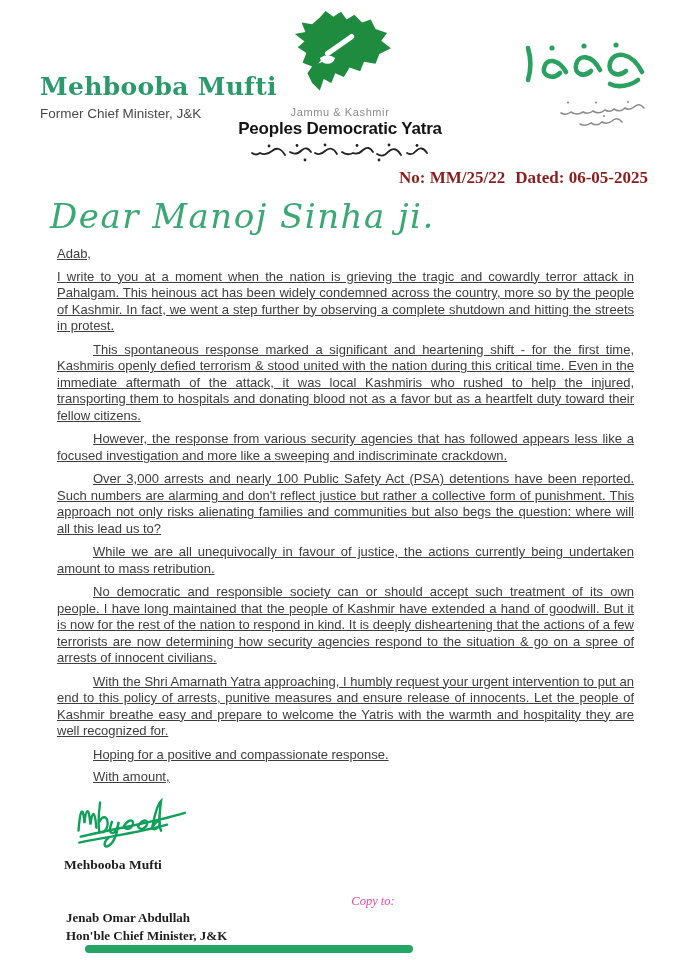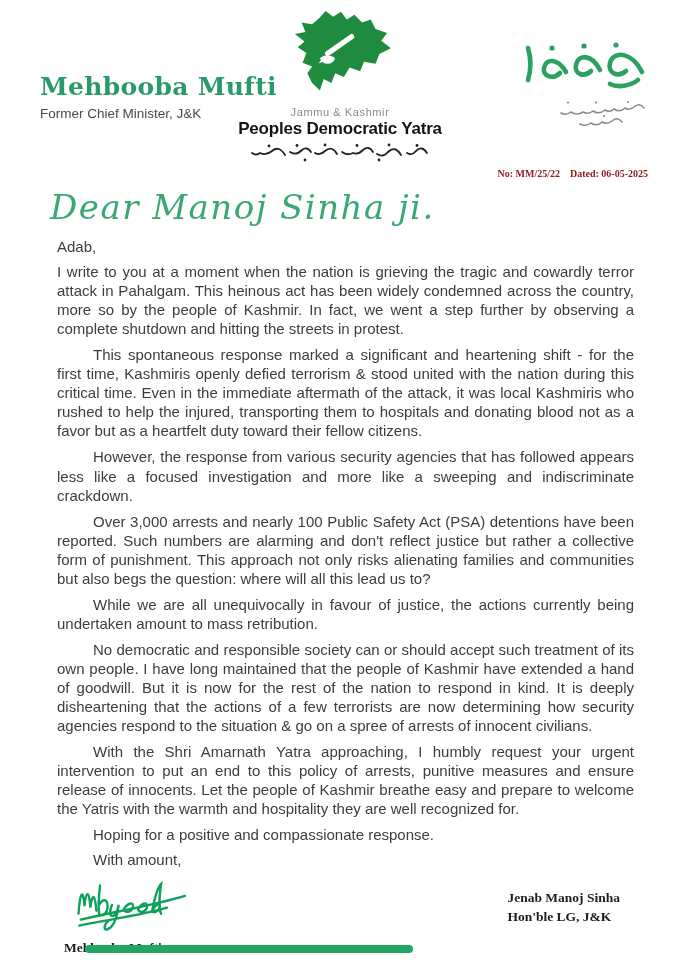--- a/index.html
+++ b/index.html
@@ -31,36 +31,36 @@
   }
   .party-urdu { margin-top:4px; }
 
   .calligraphy { position:absolute; right:32px; top:40px; text-align:right; }
   .calligraphy .sub { margin-top:4px; }
 
   
   .ref-line {
     text-align:right; padding-right:32px; margin-top:2px;
     font-family:"Liberation Serif", serif; font-weight:700;
-    font-size:10px; color:#8c1c1c;
+    font-size:17px; color:#8c1c1c;
   }
   .ref-line .gap { display:inline-block; width:10px; }
 
   
   .greeting {
     margin:8px 0 6px 50px;
     font-family:"DejaVu Serif", serif; font-style:italic;
     font-size:34px; color:#3aa873; letter-spacing:1.5px;
   }
 
   
   .body { margin:10px 46px 0 57px; color:#3d3d3d; }
   .body p {
-    font-size:15px; line-height:1.27; text-align:justify;
-    margin:0 0 7px 0; text-indent:36px;
+    font-size:13px; line-height:1.27; text-align:justify;
+    margin:0 0 7px 0; text-indent:36px;text-decoration:underline;
   }
   .body p.no-indent { text-indent:0; }
   .body p.short { text-align:left; margin-bottom:6px; }
 
   
   .sig-row { display:flex; justify-content:space-between; margin:2px 60px 0 58px; }
   .sig-name, .recipient {
     font-family:"Liberation Serif", serif; font-weight:700;
     font-size:13.5px; color:#1d1d1d; line-height:1.35;
   }
@@ -189,24 +189,20 @@
           <path d="M50 40 C47 48 46 54 50 55 C54 56 58 48 59 40 C57 56 52 70 44 73 C38 75 39 66 46 61"></path>
           <path d="M66 46 C72 36 80 36 78 44 C76 50 68 52 66 46"></path>
           <path d="M85 46 C91 36 99 36 97 44 C95 50 87 52 85 46"></path>
           <path d="M104 48 C110 38 116 36 114 44 C112 50 106 52 104 48 C108 28 112 16 116 12 C114 28 112 44 116 52"></path>
           <path d="M8 60 C50 50 110 40 148 28"></path>
           <path d="M6 68 C46 60 100 52 124 44"></path>
         </g>
       </svg>
       <div class="sig-name">Mehbooba Mufti</div>
     </div>
-    <div class="recipient">
-      <div>Jenab Manoj Sinha</div>
-      <div>Hon'ble LG, J&amp;K</div>
-    </div>
   </div>
 
   <div class="copy-to">
     <div class="copy-label">Copy to:</div>
     <div class="copy-name">Jenab Omar Abdullah</div>
     <div class="copy-title">Hon'ble Chief Minister, J&amp;K</div>
   </div>
 
   <div class="bottom-bar"></div>
 

